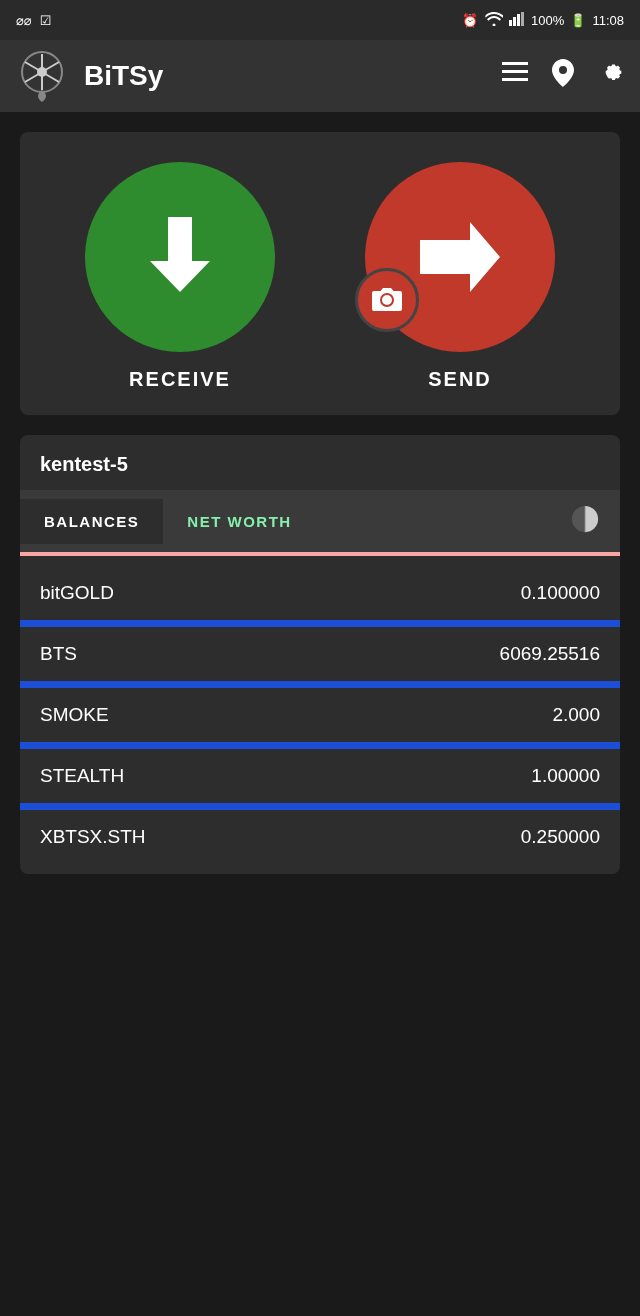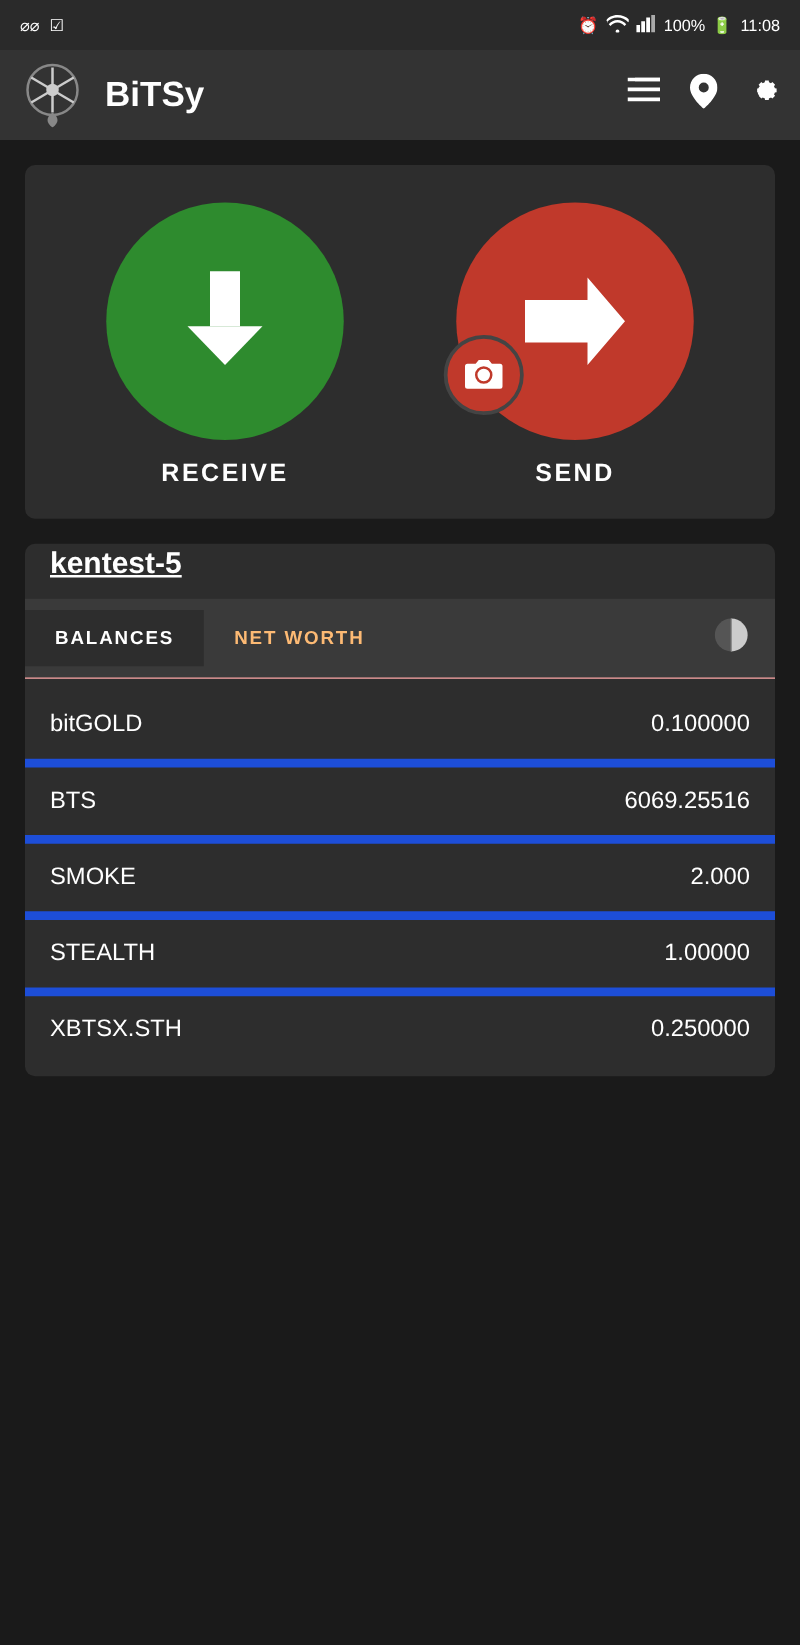--- a/index.html
+++ b/index.html
@@ -153,42 +153,41 @@
     }
 
     
     .wallet-section {
       background: #2d2d2d;
       border-radius: 8px;
       overflow: hidden;
     }
 
     .wallet-name {
-      font-size: 24px;
+      font-size: 20px;
       font-weight: bold;
-      padding: 2px 20px 14px;
-      color: #ffffff;
-      text-decoration: underline;
+      padding: 18px 20px 14px;
+      color: #ffffff;
     }
 
     
     .tabs-row {
       display: flex;
       align-items: center;
       background: #3a3a3a;
-      border-bottom: 1px solid #fca5a5;
+      border-bottom: 4px solid #fca5a5;
     }
 
     .tab {
       padding: 14px 24px;
       font-size: 15px;
       font-weight: bold;
       letter-spacing: 1.5px;
       cursor: pointer;
-      color: #fdba74;
+      color: #86efac;
     }
 
     .tab.active {
       background: #2d2d2d;
       color: #ffffff;
     }
 
     .tab-pie-icon {
       margin-left: auto;
       padding: 14px 20px;

